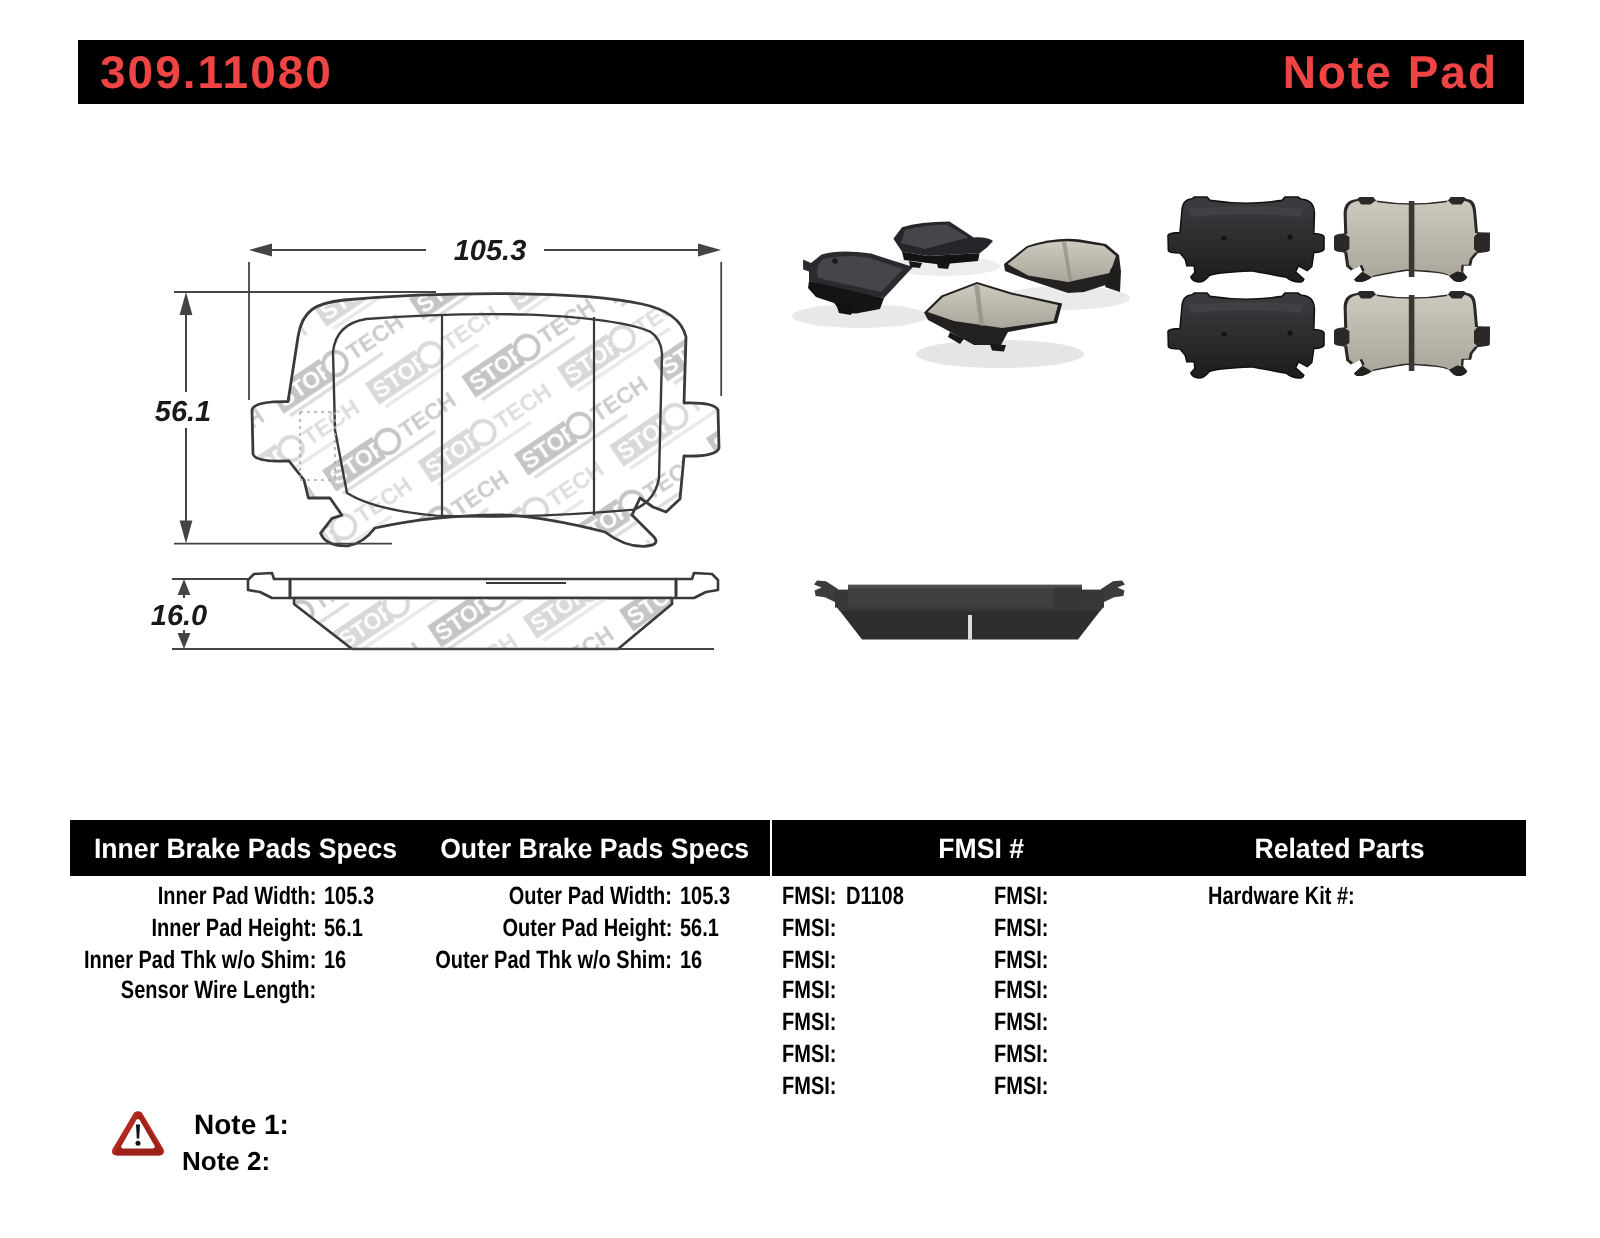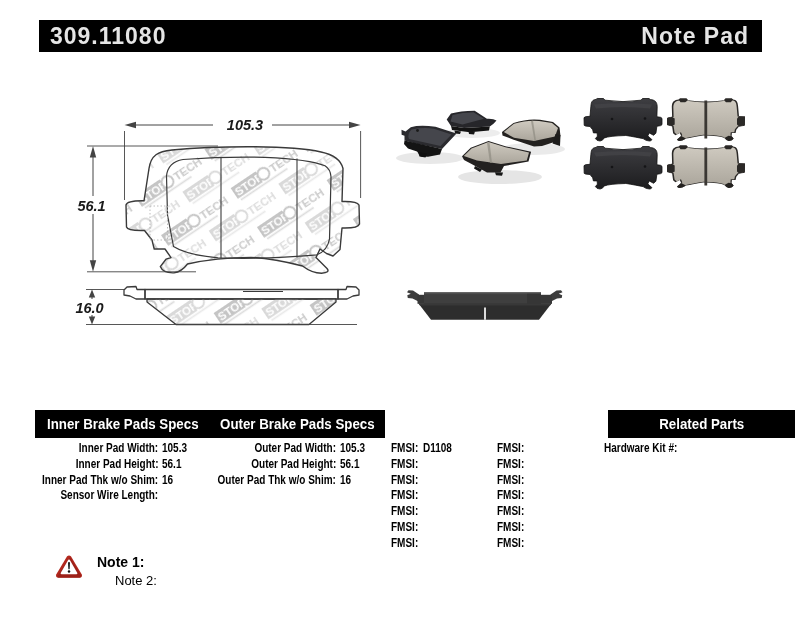--- a/index.html
+++ b/index.html
@@ -1,19 +1,19 @@
 <!DOCTYPE html>
 <html><head>
 <meta charset="utf-8">
 <style>
   html,body{margin:0;padding:0;background:#fff}
   .page{position:relative;width:800px;height:619px;background:#fff;
         font-family:"Liberation Sans",sans-serif;overflow:hidden}
   .abs{position:absolute}
-  .hdr{position:absolute;left:39px;top:20px;width:723px;height:32px;background:#000;color:#e5e5e5;
+  .hdr{position:absolute;left:39px;top:20px;width:723px;height:32px;background:#000;color:#ef4444;
        font-weight:bold;font-size:23px;line-height:32px;letter-spacing:1px}
   .hdr .l{position:absolute;left:11px;top:0}
   .hdr .r{position:absolute;right:13px;top:0}
   .bar{position:absolute;top:410px;height:28px;background:#000;color:#fff;font-weight:bold;
        font-size:14px;line-height:28px;text-align:center}
   .bar span{display:inline-block;transform:scaleX(0.95)}
   .bar .half{position:absolute;transform:none}
   .row{position:absolute;height:15.7px;line-height:15.7px;font-size:12.5px;font-weight:bold;
        color:#000;white-space:nowrap;transform:scaleX(0.8);transform-origin:0 50%}
   .rlab{text-align:right;transform-origin:100% 50%}
@@ -199,21 +199,22 @@
       <path d="M418.5,303.6 L551.5,303.6 L539,319.8 L431,319.8 Z" fill="#2d2d2d"></path>
       <path d="M418.5,303.6 L551.5,303.6 L550,305.6 L420,305.6 Z" fill="#383838"></path>
       <rect x="484" y="307.5" width="2" height="12.3" fill="#dcdcdc"></rect>
     </g>
   </svg>
 
   <div class="bar" style="left:35px;width:350px">
     <span class="half" style="left:175px;width:175px;text-align:center"><span>Outer Brake Pads Specs</span></span>
     <span class="half" style="left:0;width:175px;text-align:center"><span>Inner Brake Pads Specs</span></span>
   </div>
-  <div class="bar" style="left:608px;width:187px"><span>Related Parts</span></div>
+  <div class="bar" style="left:386px;width:210px"><span>FMSI #</span></div>
+  <div class="bar" style="left:576px;width:187px"><span>Related Parts</span></div>
 
   <div class="row rlab" style="right:642px;top:441.3px">Inner Pad Width:</div>
   <div class="row" style="left:162px;top:441.3px">105.3</div>
   <div class="row rlab" style="right:642px;top:457px">Inner Pad Height:</div>
   <div class="row" style="left:162px;top:457px">56.1</div>
   <div class="row rlab" style="right:642px;top:472.7px">Inner Pad Thk w/o Shim:</div>
   <div class="row" style="left:162px;top:472.7px">16</div>
   <div class="row rlab" style="right:642px;top:488.4px">Sensor Wire Length:</div>
 
   <div class="row rlab" style="right:464px;top:441.3px">Outer Pad Width:</div>
@@ -243,15 +244,15 @@
   <div class="row" style="left:604px;top:441.3px">Hardware Kit #:</div>
 
   <svg class="abs" style="left:54px;top:554px" width="30" height="26" viewBox="0 0 30 26">
     <path d="M13.1,2.3 Q15,0.9 16.9,2.3 L27.8,20.6 Q28.7,23.6 25.6,23.8 L4.4,23.8 Q1.3,23.6 2.2,20.6 Z" fill="#b2281e"></path>
     <path d="M16,3.1 L27,21.5 Q27.3,22.6 26,23.8 L25.6,23.8 L4.4,23.8 Q3.4,23.2 3.6,22 Z" fill="#8f1d15" opacity="0.6"></path>
     <path d="M14.3,5.8 Q15,5.3 15.7,5.8 L23.3,18.9 Q23.7,20.2 22.3,20.3 L7.7,20.3 Q6.3,20.2 6.7,18.9 Z" fill="#ffffff"></path>
     <path d="M14,8.3 L16,8.3 L15.6,15.2 L14.4,15.2 Z" fill="#111"></path>
     <circle cx="15" cy="17.6" r="1.25" fill="#111"></circle>
   </svg>
   <div style="position:absolute;left:97px;top:554px;height:16px;line-height:16px;font-size:14px;font-weight:bold">Note 1:</div>
-  <div style="position:absolute;left:115px;top:573px;height:16px;line-height:16px;font-size:13px;font-weight:normal">Note 2:</div>
+  <div style="position:absolute;left:91px;top:573px;height:16px;line-height:16px;font-size:13px;font-weight:bold">Note 2:</div>
 
 </div>
 
 </body></html>

